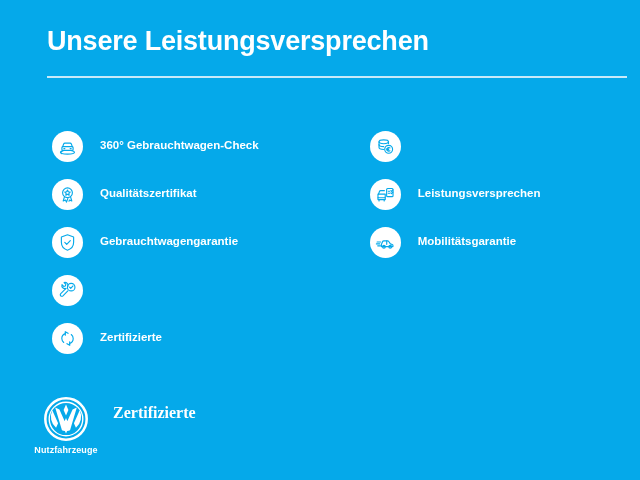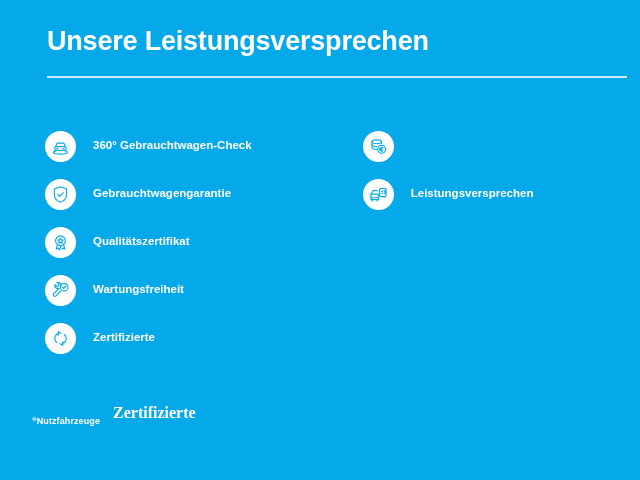--- a/index.html
+++ b/index.html
@@ -42,21 +42,21 @@
     margin-top: 19px;
     width: 580px;
     height: 2px;
     background: #D9F0FA;
     opacity: 0.92;
   }
 
   
   .columns {
     position: absolute;
-    left: 0;
+    left: 7px;
     top: 122px;
     width: 604px;
     display: flex;
     padding-left: 15px;
   }
   .column {
     display: flex;
     flex-direction: column;
   }
   .column-left  { margin-left: 30px; width: 300px; }
@@ -95,20 +95,21 @@
   .footer {
     position: absolute;
     left: 32px;
     top: 396px;
     display: flex;
     align-items: flex-start;
   }
   .brand-mark {
     width: 68px;
     display: flex;
+    flex-direction: column;
     align-items: center;
   }
   .vw-logo {
     width: 46px;
     height: 46px;
     display: block;
   }
   .brand-subline {
     margin-top: 3px;
     font-size: 9px;
@@ -152,49 +153,48 @@
             <path d="M7.1 16.9c-1.9.4-3.1 1-3.1 1.7"></path>
             <path d="M5.4 20.2l-1.4-1.6 1.7-1.2"></path>
           </svg>
         </span>
         <span class="benefit-label">360° Gebrauchtwagen-Check</span>
       </div>
 
       <div class="benefit-row">
         <span class="icon-badge">
           <svg viewBox="0 0 24 24" fill="none" stroke="#05A9EA" stroke-width="1.3" stroke-linecap="round" stroke-linejoin="round">
-            <path d="M12 3.2l7 2.5v6.1c0 4.1-2.9 7.7-7 9-4.1-1.3-7-4.9-7-9V5.7z"></path>
-            <path d="M8.9 11.9l2.2 2.2 4.1-4.3"></path>
-          </svg>
-        </span>
-        <span class="benefit-label">Gebrauchtwagengarantie</span>
-      </div>
-
-      <div class="benefit-row">
-        <span class="icon-badge">
-          <svg viewBox="0 0 24 24" fill="none" stroke="#05A9EA" stroke-width="1.3" stroke-linecap="round" stroke-linejoin="round">
             <circle cx="12" cy="10" r="5.6"></circle>
             <path d="M12 6.9l.95 1.93 2.13.31-1.54 1.5.36 2.12L12 11.76l-1.9 1l.36-2.12-1.54-1.5 2.13-.31z"></path>
             <path d="M8.5 14.8l-1.4 4.6 2.6-1.1 1.1 2.4 1.6-4.1"></path>
             <path d="M15.5 14.8l1.4 4.6-2.6-1.1-.6 1.3"></path>
           </svg>
         </span>
         <span class="benefit-label">Qualitätszertifikat</span>
       </div>
 
       <div class="benefit-row">
         <span class="icon-badge">
           <svg viewBox="0 0 24 24" fill="none" stroke="#05A9EA" stroke-width="1.3" stroke-linecap="round" stroke-linejoin="round">
+            <path d="M12 3.2l7 2.5v6.1c0 4.1-2.9 7.7-7 9-4.1-1.3-7-4.9-7-9V5.7z"></path>
+            <path d="M8.9 11.9l2.2 2.2 4.1-4.3"></path>
+          </svg>
+        </span>
+        <span class="benefit-label">Gebrauchtwagengarantie</span>
+      </div>
+
+      <div class="benefit-row">
+        <span class="icon-badge">
+          <svg viewBox="0 0 24 24" fill="none" stroke="#05A9EA" stroke-width="1.3" stroke-linecap="round" stroke-linejoin="round">
             <path d="M10.3 9.6a3.5 3.5 0 0 1-4.6-4.3l2 2 1.9-.5.5-1.9-2-2a3.5 3.5 0 0 1 4.3 4.6"></path>
             <path d="M10 9.9l-5.7 5.6a1.8 1.8 0 0 0 2.5 2.6l5.6-5.7"></path>
             <circle cx="16.2" cy="8.2" r="4.3"></circle>
             <path d="M14.3 8.2l1.4 1.4 2.6-2.8"></path>
           </svg>
         </span>
-        <span class="benefit-label">Wartungsfreiheit</span>
       </div>
 
       <div class="benefit-row">
         <span class="icon-badge">
           <svg viewBox="0 0 24 24" fill="none" stroke="#05A9EA" stroke-width="1.3" stroke-linecap="round" stroke-linejoin="round">
             <path d="M9.6 6.4a5.8 5.8 0 0 0-4.1 5.6 5.8 5.8 0 0 0 2.2 4.5"></path>
             <path d="M12.6 6.1L9.4 4.2 9.5 8.3"></path>
             <path d="M14.4 17.6a5.8 5.8 0 0 0 4.1-5.6 5.8 5.8 0 0 0-2.2-4.5"></path>
             <path d="M11.4 17.9l3.2 1.9-.1-4.1"></path>
           </svg>
@@ -230,20 +230,32 @@
             <rect x="13.3" y="5.2" width="7.3" height="9.2" rx="1.1"></rect>
             <path d="M15.2 8.3h1.5M15.2 10.6h1.5"></path>
             <path d="M18.1 7.6l.8.9 1.6-1.8"></path>
             <path d="M18.1 10.1l.8.9 1.6-1.8"></path>
           </svg>
         </span>
         <span class="benefit-label">Leistungsversprechen</span>
       </div>
 
 
+      <div class="benefit-row">
+        <span class="icon-badge">
+          <svg viewBox="0 0 24 24" fill="none" stroke="#05A9EA" stroke-width="1.3" stroke-linecap="round" stroke-linejoin="round">
+            <path d="M7.3 14.3l1.3-3.1a1.6 1.6 0 0 1 1.5-1h4.3a1.6 1.6 0 0 1 1.3.7l1.9 2.7 2.1.6a1.1 1.1 0 0 1 .8 1v1.5H7.3z"></path>
+            <circle cx="10.2" cy="16.9" r="1.6"></circle>
+            <circle cx="17.4" cy="16.9" r="1.6"></circle>
+            <path d="M13.4 10.2v3.9"></path>
+            <path d="M2.4 11.4h4M1.6 13.6h3.8M3.1 15.8h3.2"></path>
+          </svg>
+        </span>
+        <span class="benefit-label">Mobilitätsgarantie</span>
+      </div>
 
 
     </div>
   </div>
 
   <div class="footer">
     <div class="brand-mark">
       <svg class="vw-logo" viewBox="0 0 100 100">
         <circle cx="50" cy="50" r="45" fill="none" stroke="#FFFFFF" stroke-width="5.5"></circle>
         <circle cx="50" cy="50" r="36.5" fill="none" stroke="#FFFFFF" stroke-width="3"></circle>

